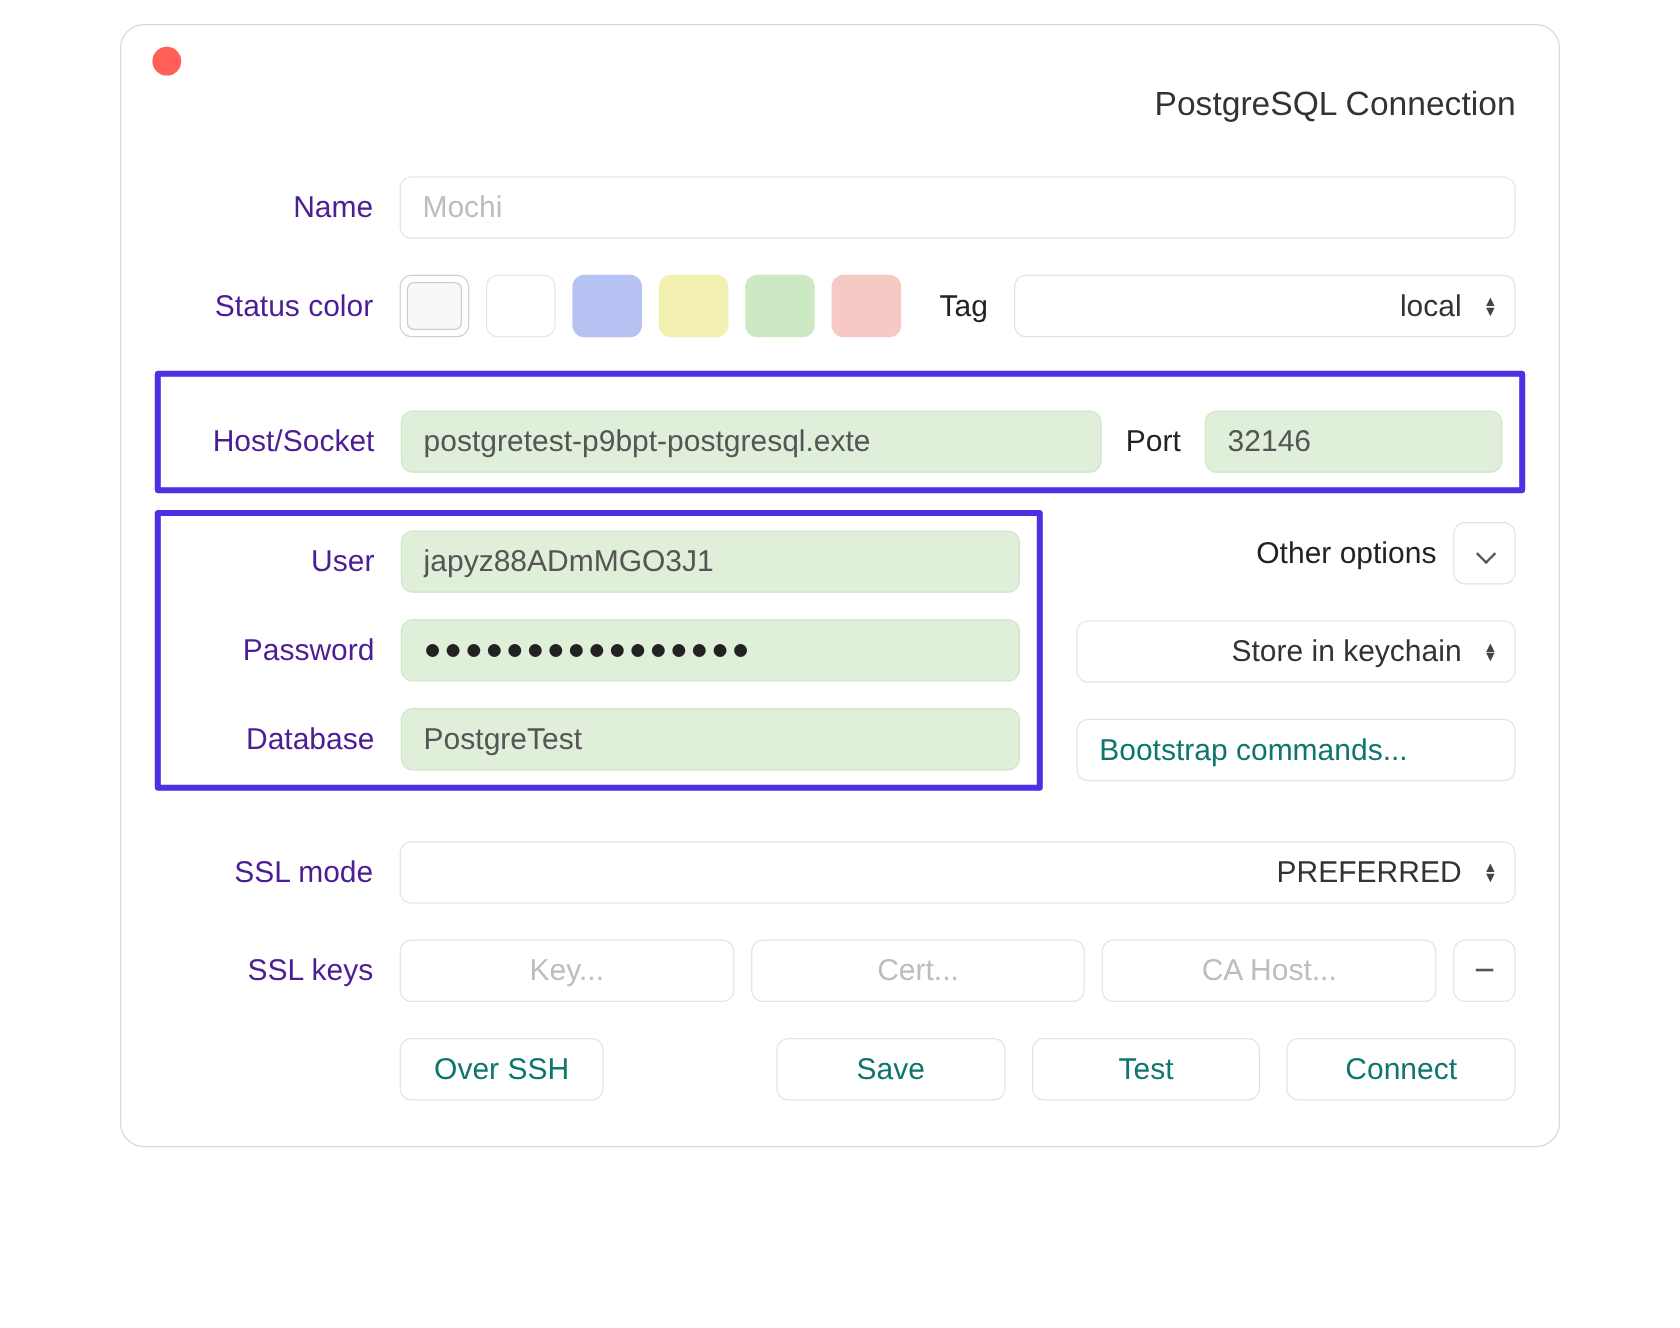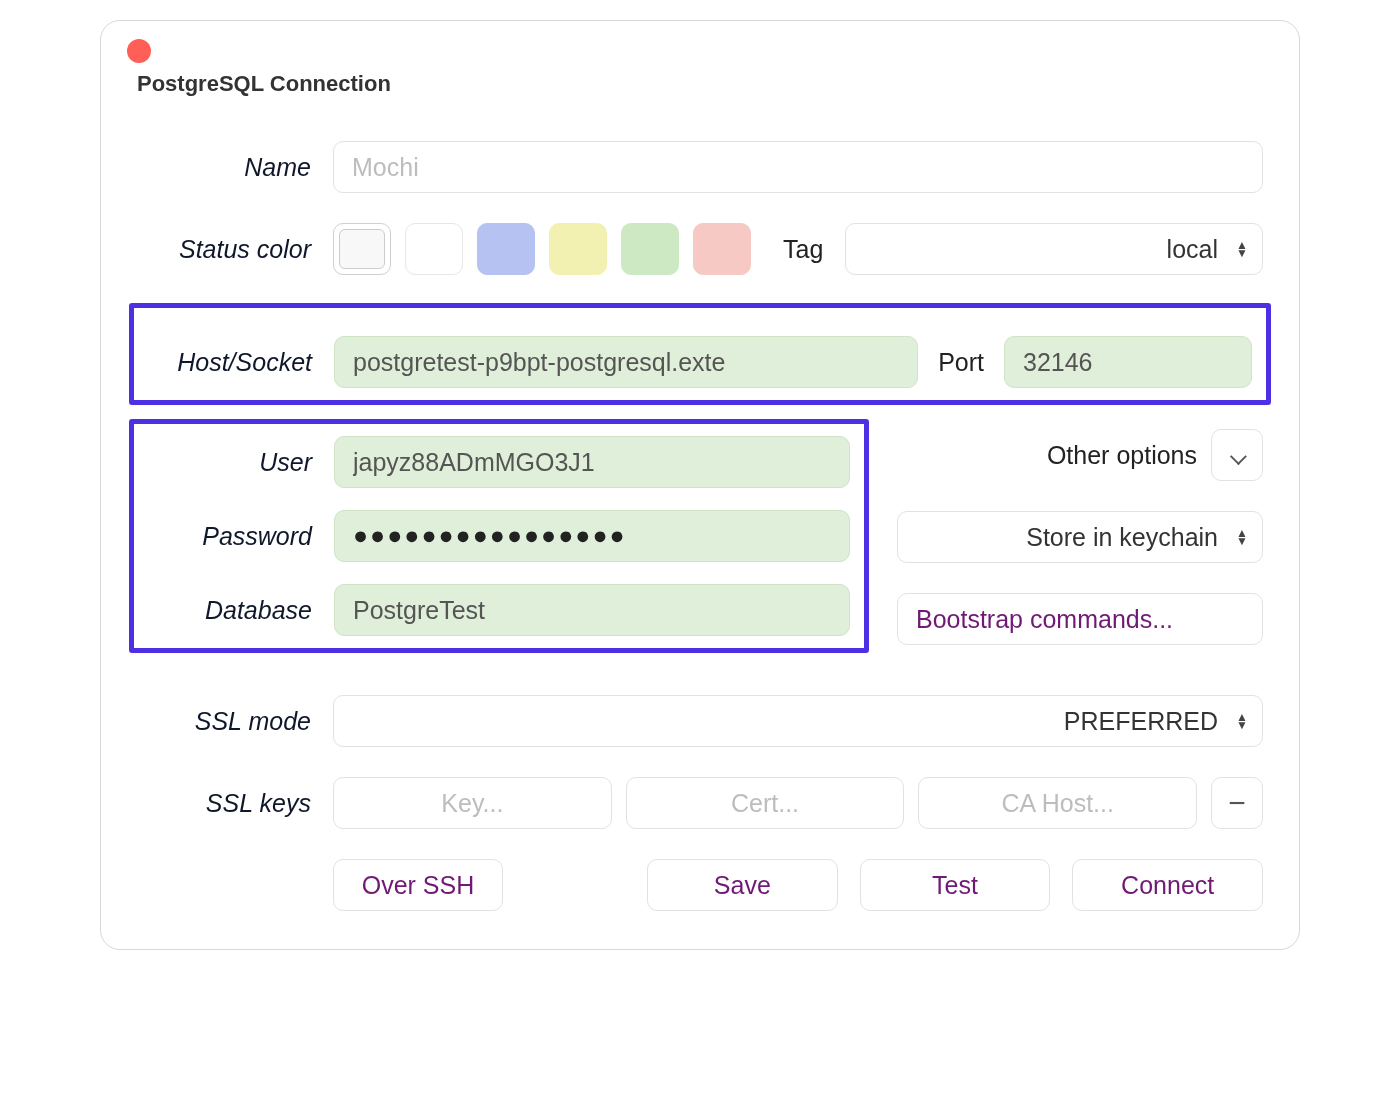--- a/index.html
+++ b/index.html
@@ -25,39 +25,38 @@
     top: 18px;
     left: 26px;
   }
   .traffic .dot {
     width: 24px; height: 24px;
     border-radius: 50%;
     background: #ff5f57;
     display: inline-block;
   }
   .title {
-    text-align: left;
-    font-size: 22px;
-    font-weight: 700;
+    text-align: right;
+    font-size: 28px;
+    font-weight: 400;
     margin: 32px 0 42px 0;
     color: #333;
   }
   .row {
     display: flex;
     align-items: center;
     margin-bottom: 26px;
     min-height: 56px;
   }
   .label {
     width: 196px;
     text-align: right;
     padding-right: 22px;
-    color: #0f172a;
+    color: #4c1d95;
     flex-shrink: 0;
-    font-style: italic;
   }
   .field {
     flex: 1;
     display: flex;
     align-items: center;
     gap: 14px;
   }
   input[type=text], input[type=password], .input-static {
     font-family: inherit;
     font-size: 25px;
@@ -117,21 +116,21 @@
   }
   .btn {
     border: 1px solid #e2e2e2;
     border-radius: 10px;
     padding: 10px 20px;
     height: 52px;
     background: #fff;
     display: inline-flex;
     align-items: center;
     justify-content: center;
-    color: #701a75;
+    color: #0f766e;
     cursor: pointer;
     min-width: 0;
   }
   .btn.muted { color: #bdbdbd; }
   .icon-btn {
     width: 52px; height: 52px;
     border: 1px solid #e2e2e2;
     border-radius: 10px;
     display: inline-flex;
     align-items: center;

